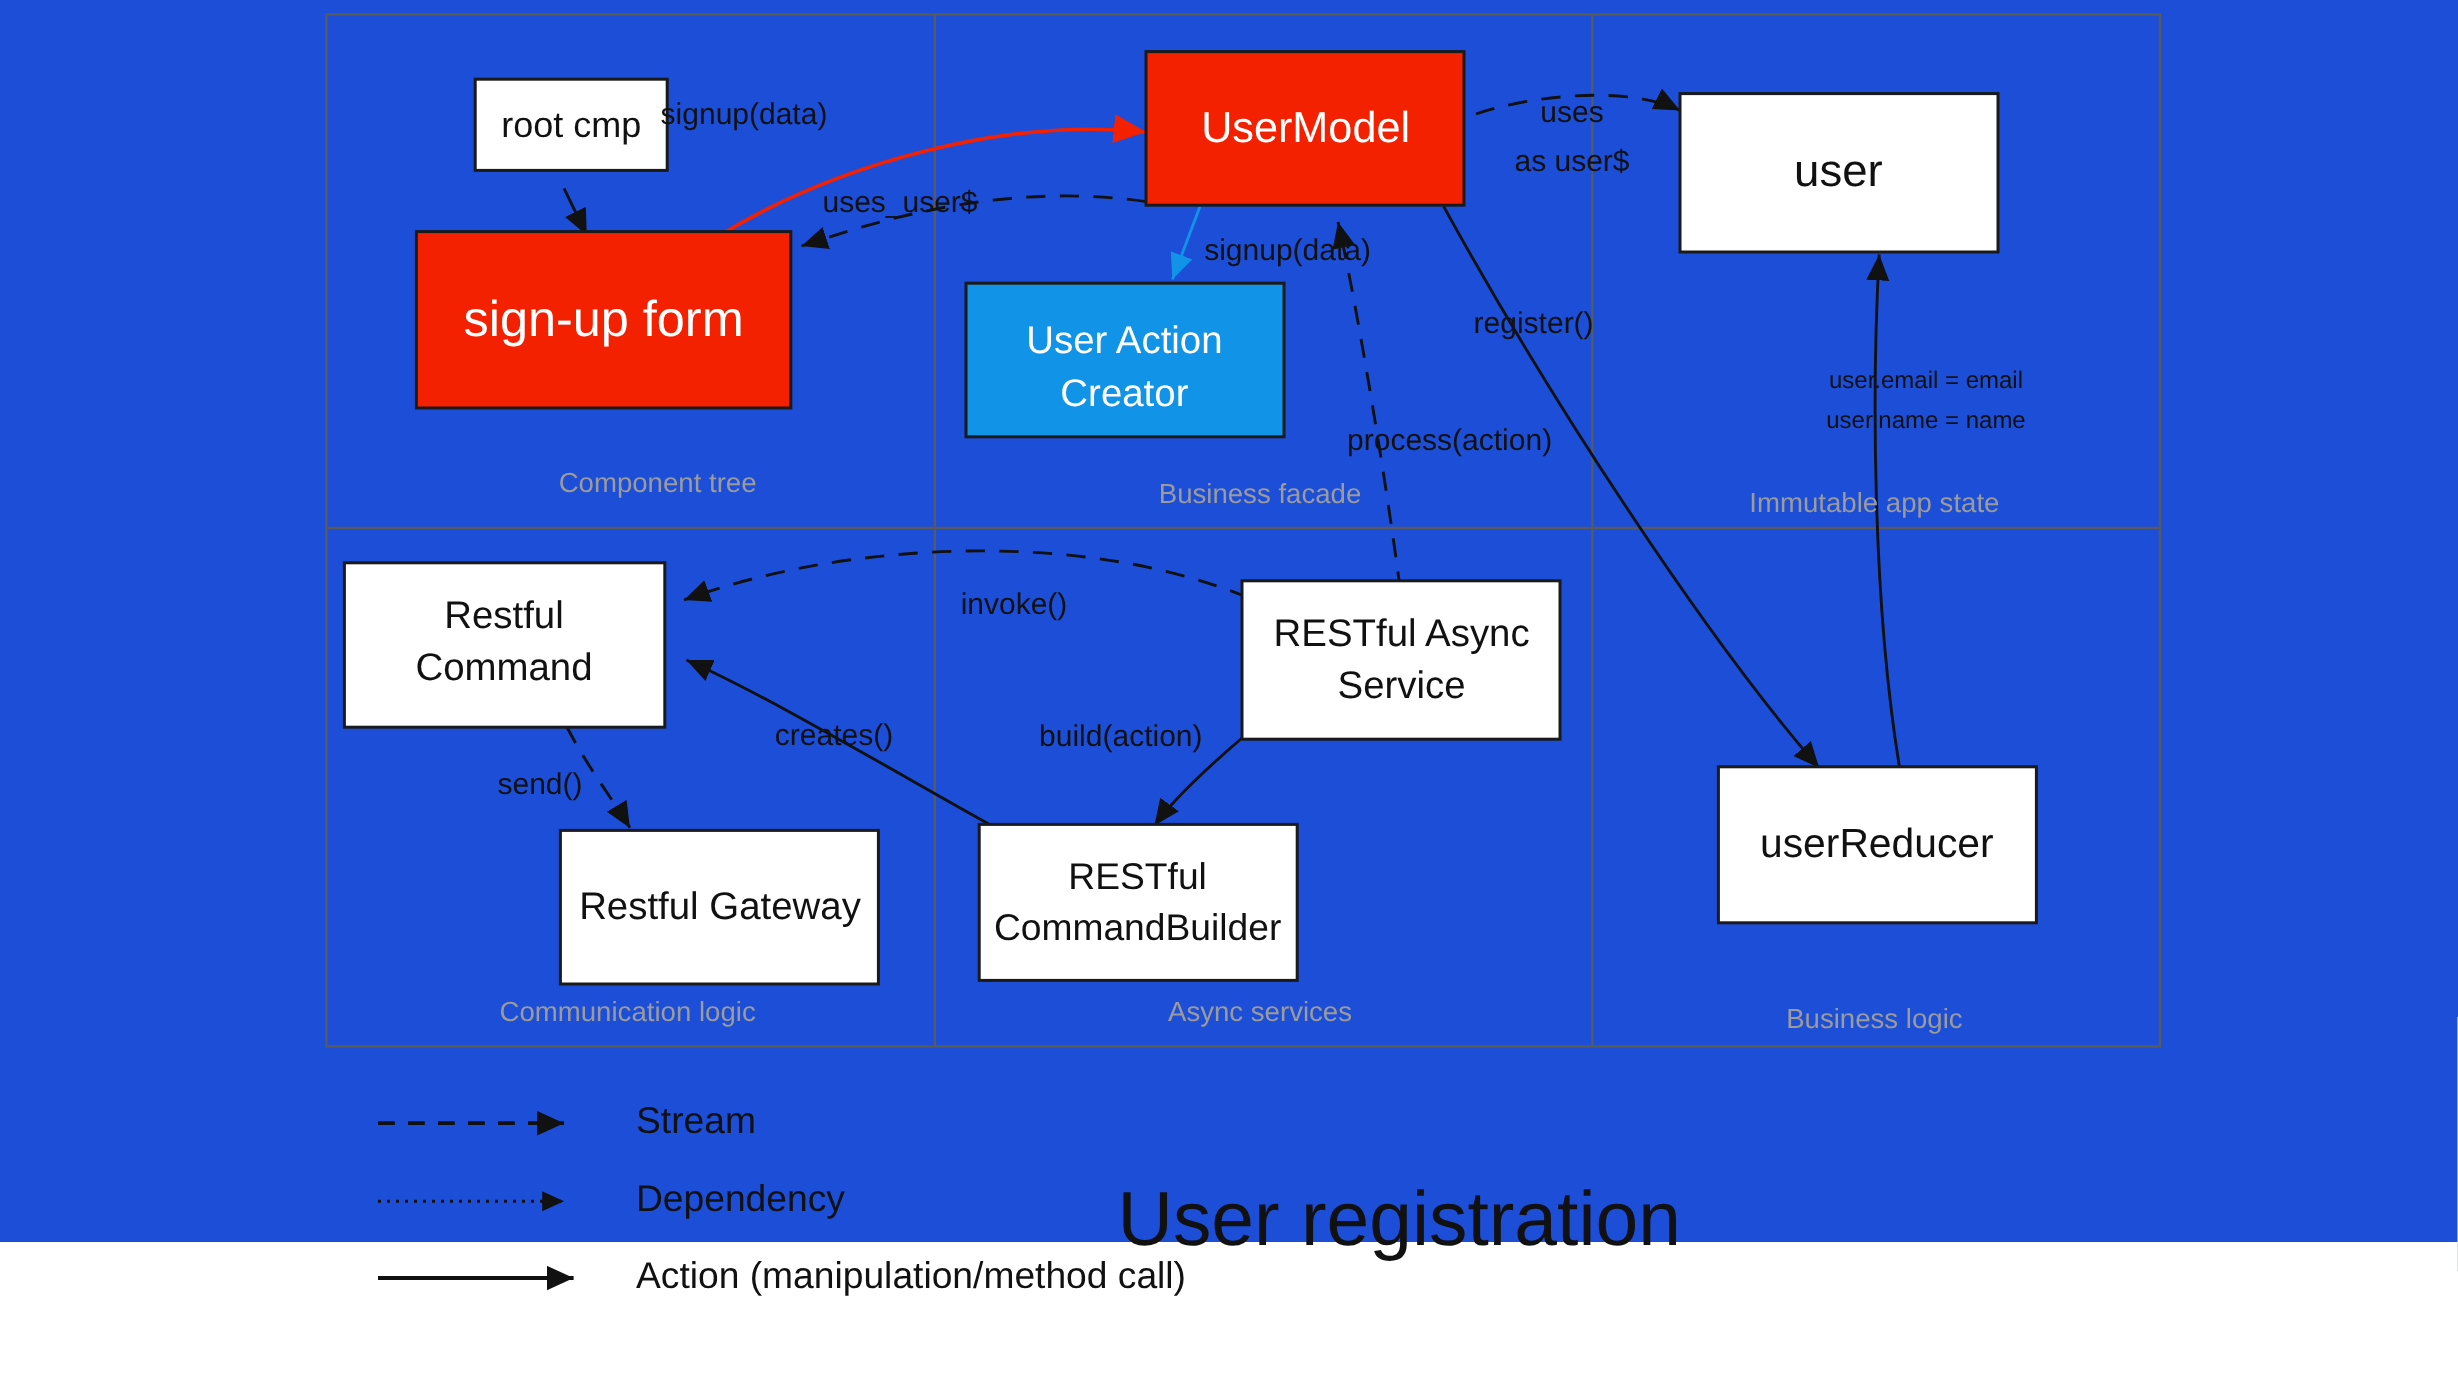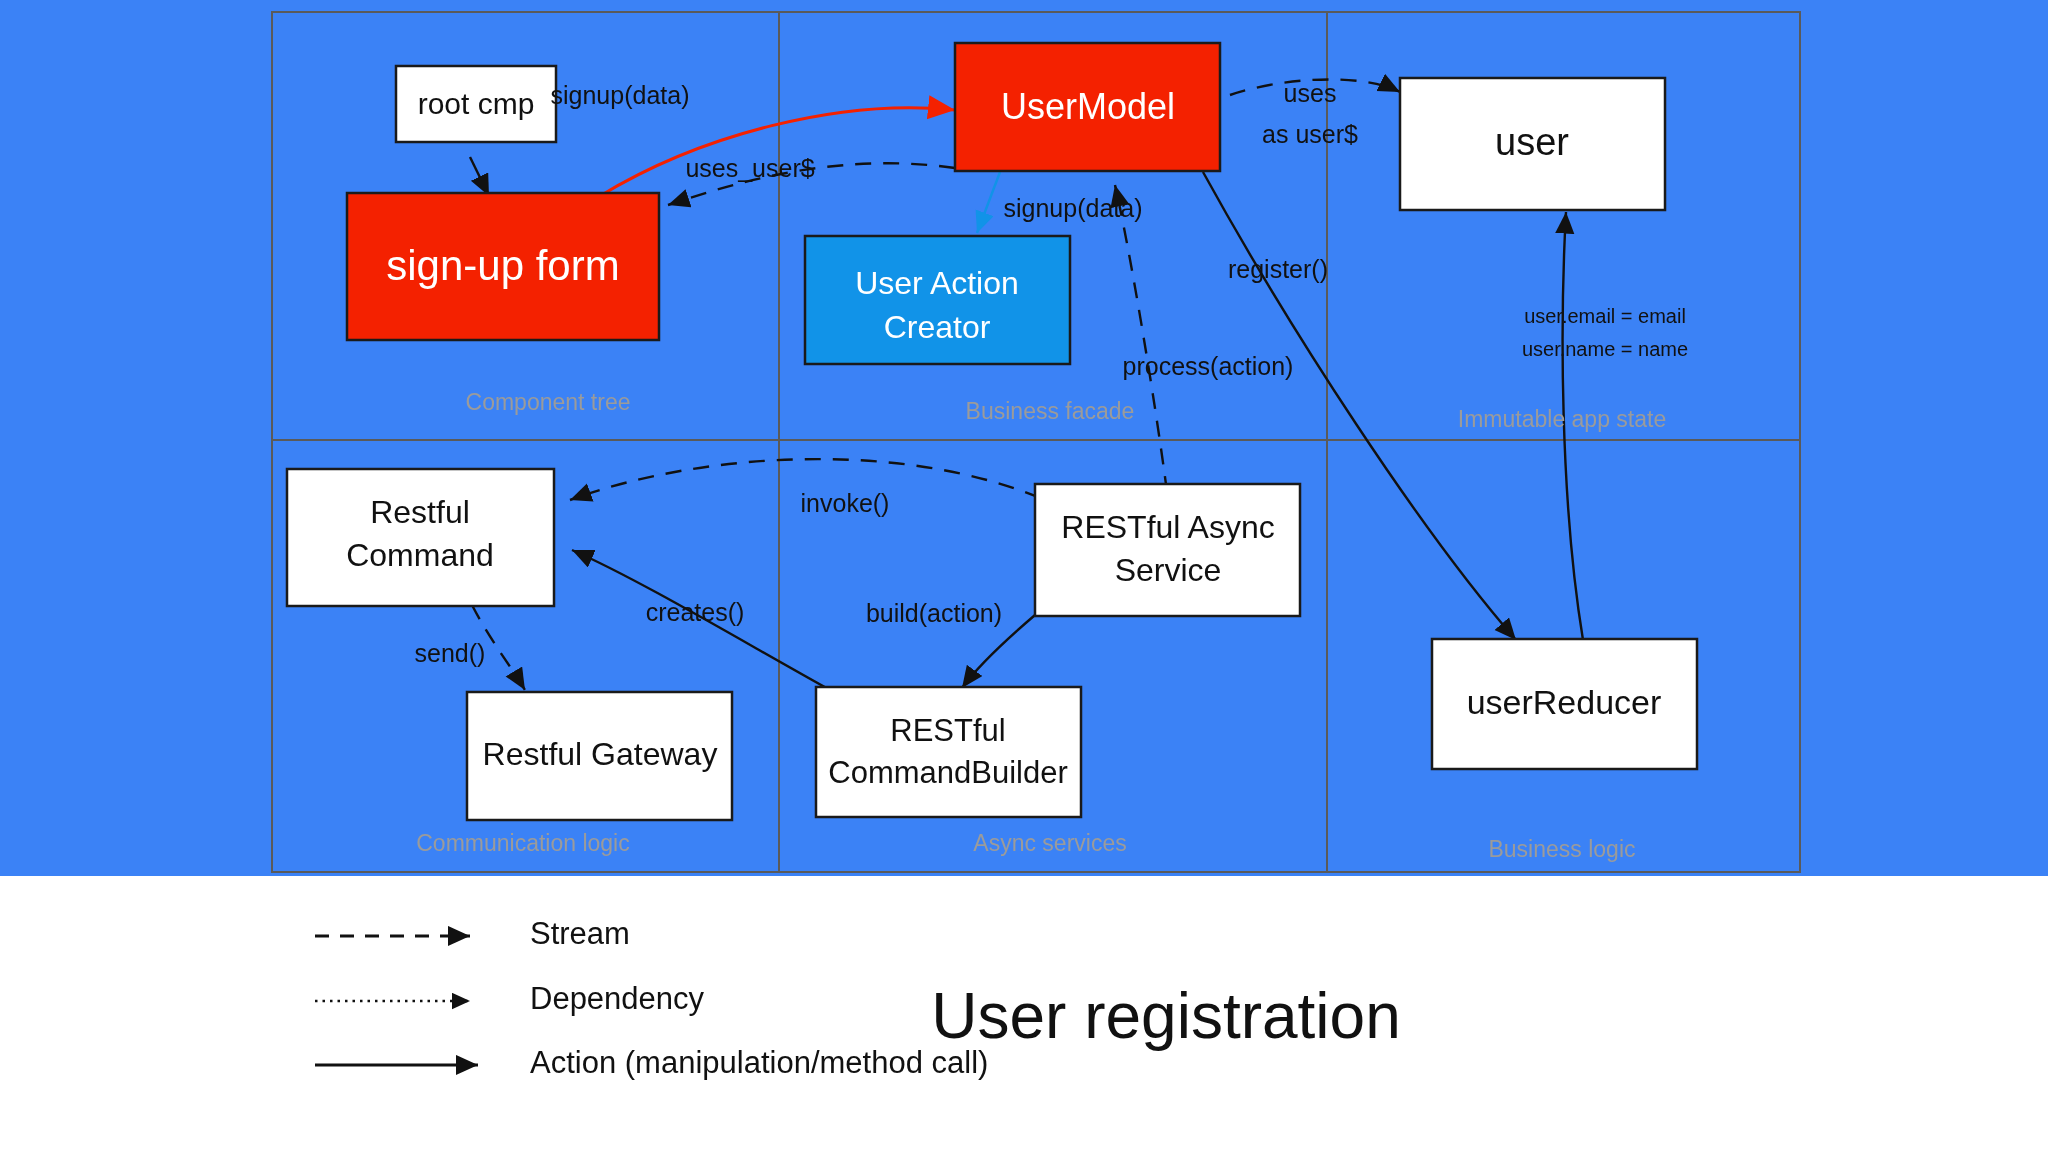--- a/index.html
+++ b/index.html
@@ -7,22 +7,22 @@
     padding: 0;
     background: #ffffff;
     width: 2048px;
     height: 1152px;
     overflow: hidden;
     font-family: "Liberation Sans", sans-serif;
   }
   #root {
     position: relative;
     width: 2048px;
-    height: 876px;
-    background: #3b82f6;
+    height: 1035px;
+    background: #1d4ed8;
   }
   svg.diagram {
     position: absolute;
     left: 0;
     top: 0;
     width: 2048px;
     height: 1152px;
   }
   .grid-line { stroke: #5a5a5a; stroke-width: 2; fill: none; }
   .panel-rect { fill: none; stroke: #5a5a5a; stroke-width: 2; }

